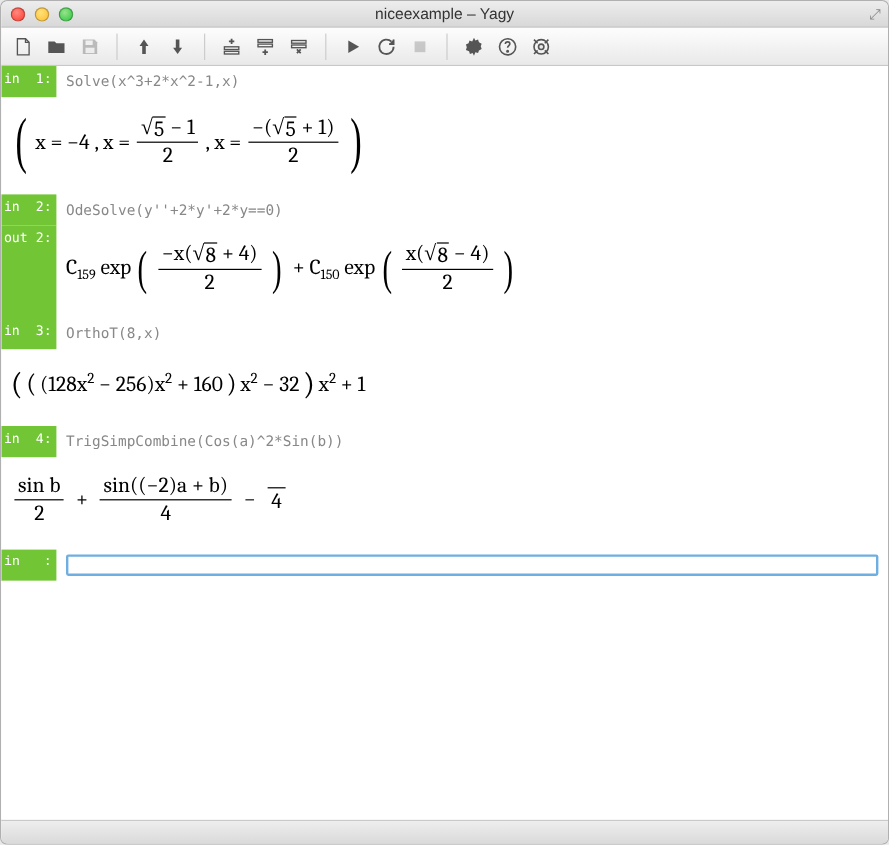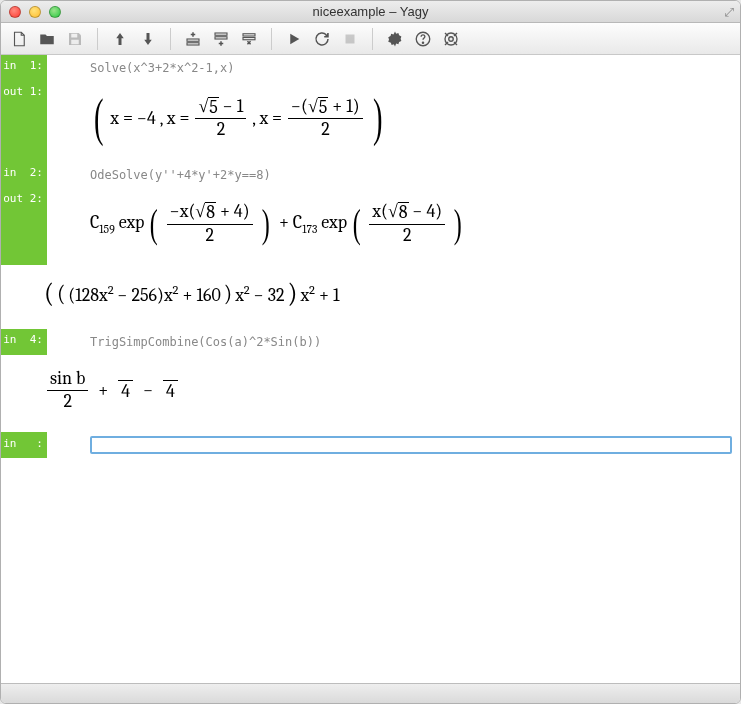--- a/index.html
+++ b/index.html
@@ -72,21 +72,20 @@
     text-align:right;
     padding:4px 4px 0 0;
     white-space:pre;
   }
   .row .cell {
     flex:1;
     padding:4px 8px 10px 8px;
     font-family: Menlo, Monaco, monospace;
     font-size:12px;
     color:#888;
-    margin-left:35px;
   }
   .row.inrow .cell { color:#888; padding-top:6px; padding-bottom:6px;}
   .row.outrow .cell { color:#000; font-family: "Cambria", "Times New Roman", serif; font-size:18px; padding-top:14px; padding-bottom:20px;}
   .math-line { display:flex; align-items:center; gap:3px;}
   .bigparen {
     font-size:52px;
     font-family:"Times New Roman", serif;
     line-height:0.9;
     font-weight:200;
     transform:scaleX(0.55);
@@ -110,21 +109,21 @@
   .sqrt .rad{font-family:"Times New Roman",serif;}
   .sqrt .arg{border-top:1px solid #000; padding:0 1px;}
   .inputslot {
     border:2px solid #6faee0;
     border-radius:2px;
     height:18px;
     background:#fff;
     width:100%;
   }
   .row.currentin .cell{padding-top:4px; padding-bottom:4px;}
-  .row.currentin .lab{padding-top:5px;}
+  .row.currentin .lab{padding-top:5px;font-family:Liberation Mono, monospace;}
   .bottom-strip{
     height:20px;
     background:linear-gradient(#eeeeee,#dadada);
     border-top:1px solid #bcbcbc;
   }
 </style>
 </head>
 <body>
 
 <div class="window">
@@ -233,21 +232,20 @@
 
   <div class="content">
     <div style="flex:1; display:flex; flex-direction:column;">
 
       <div class="row inrow">
         <div class="lab">in  1:</div>
         <div class="cell">Solve(x^3+2*x^2-1,x)</div>
       </div>
 
       <div class="row outrow">
-        <div class="lab">out 1:</div>
         <div class="cell">
           <div class="math-line">
             <span class="bigparen">(</span>
             <span>x = −4 , x = </span>
             <span class="frac">
                 <span class="num"><span class="sqrt">
                     <span class="rad">√</span>
                     <span class="arg">5</span>
                   </span> − 1</span>
                 <span class="bar"></span>
@@ -262,53 +260,57 @@
                 <span class="bar"></span>
                 <span class="den">2</span>
               </span>
             <span class="bigparen">)</span>
           </div>
         </div>
       </div>
 
       <div class="row inrow">
         <div class="lab">in  2:</div>
-        <div class="cell">OdeSolve(y''+4*y'+2*y==8)</div>
+        <div class="cell">OdeSolve(y''+2*y'+2*y==0)</div>
       </div>
 
       <div class="row outrow">
         <div class="lab">out 2:</div>
         <div class="cell">
           <div class="math-line">
             <span>C<span class="sub">159</span>&nbsp;exp</span>
             <span class="midparen">(</span>
             <span class="frac">
                 <span class="num">−x(<span class="sqrt">
                     <span class="rad">√</span>
                     <span class="arg">8</span>
                   </span> + 4)</span>
                 <span class="bar"></span>
                 <span class="den">2</span>
               </span>
             <span class="midparen">)</span>
-            <span>&nbsp;+ C<span class="sub">173</span>&nbsp;exp</span>
+            <span>&nbsp;+ C<span class="sub">150</span>&nbsp;exp</span>
             <span class="midparen">(</span>
             <span class="frac">
                 <span class="num">x(<span class="sqrt">
                     <span class="rad">√</span>
                     <span class="arg">8</span>
                   </span> − 4)</span>
                 <span class="bar"></span>
                 <span class="den">2</span>
               </span>
             <span class="midparen">)</span>
           </div>
         </div>
       </div>
 
+      <div class="row inrow">
+        <div class="lab">in  3:</div>
+        <div class="cell">OrthoT(8,x)</div>
+      </div>
 
       <div class="row outrow">
         <div class="cell">
           <div class="math-line">
             <span style="font-size:26px;">(</span>
               <span style="font-size:22px;">(</span>
               <span>(128x<span class="sup">2</span> − 256)x<span class="sup">2</span> + 160</span>
               <span style="font-size:22px;">)</span>
               <span>x<span class="sup">2</span> − 32</span>
               <span style="font-size:26px;">)</span>
@@ -325,20 +327,21 @@
       <div class="row outrow">
         <div class="cell">
           <div class="math-line">
             <span class="frac">
                 <span class="num">sin b</span>
                 <span class="bar"></span>
                 <span class="den">2</span>
               </span>
             <span>&nbsp;+&nbsp;</span>
             <span class="frac">
+                <span class="num">sin((−2)a + b)</span>
                 <span class="bar"></span>
                 <span class="den">4</span>
               </span>
             <span>&nbsp;−&nbsp;</span>
             <span class="frac">
                 <span class="bar"></span>
                 <span class="den">4</span>
               </span>
           </div>
         </div>

